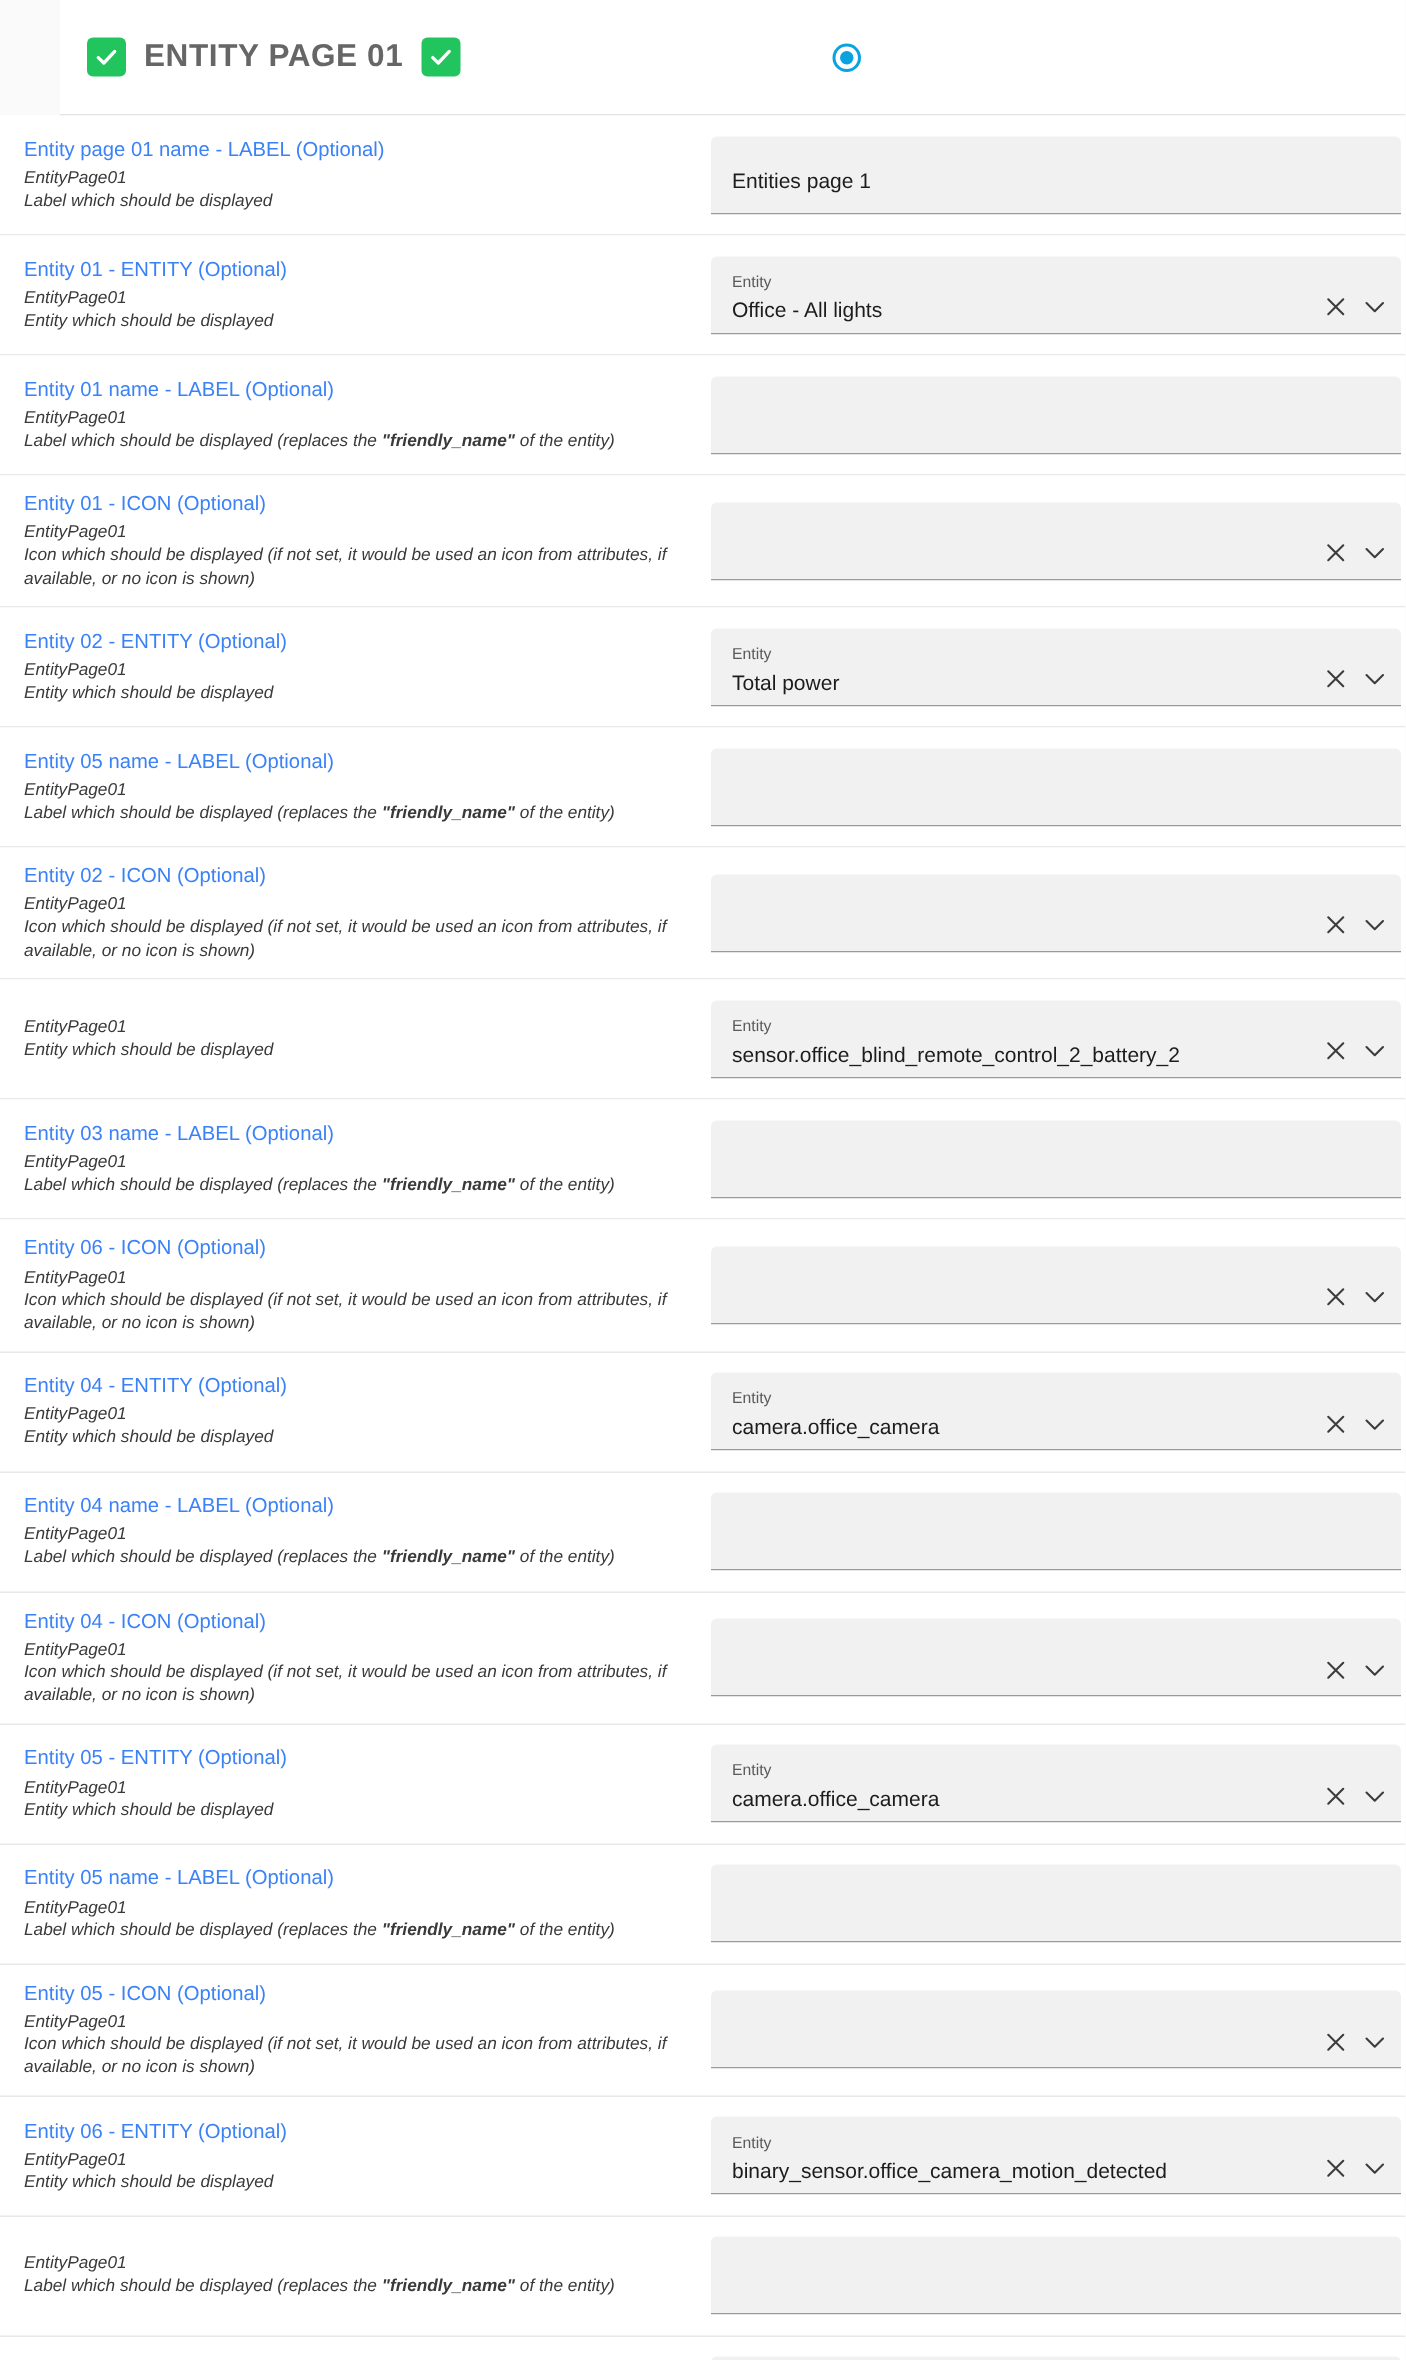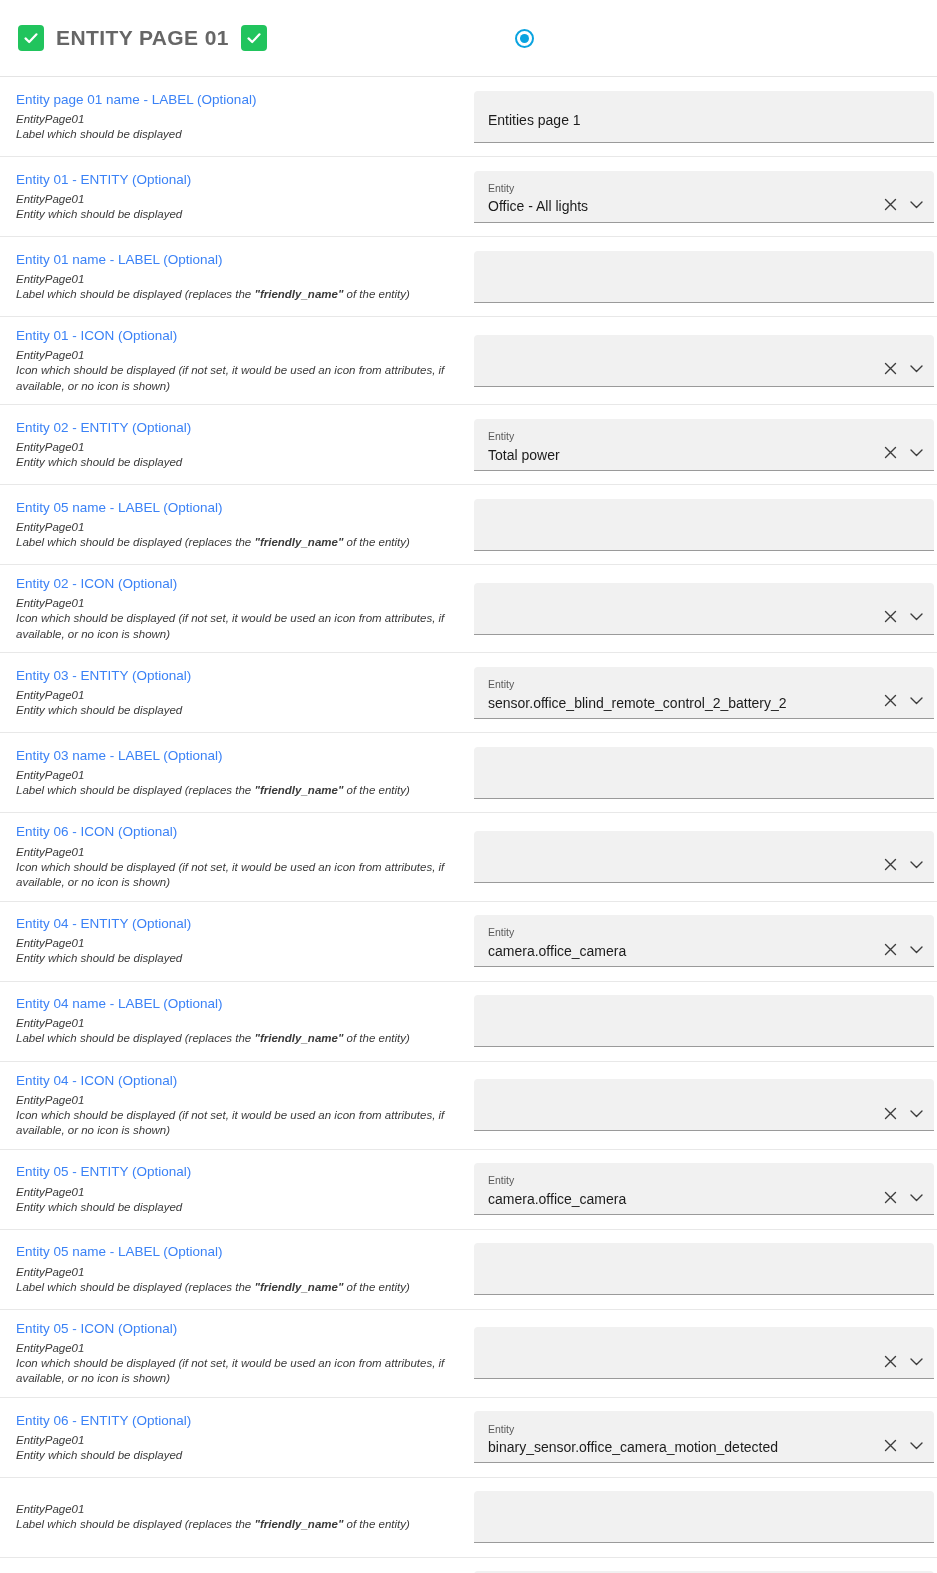--- a/index.html
+++ b/index.html
@@ -17,20 +17,21 @@
   }
 
   
   .header {
     height: 77px;
     background: #ffffff;
     border-bottom: 1px solid #e4e4e4;
     display: flex;
     align-items: center;
     padding: 0 18px;
+    margin-left: 40px;
   }
   .chk {
     width: 26px;
     height: 26px;
     border-radius: 4px;
     background: #21c45d;
     display: inline-flex;
     align-items: center;
     justify-content: center;
     flex: 0 0 auto;
@@ -329,21 +330,20 @@
                 <svg width="13" height="9" viewBox="0 0 13 9">
                   <path d="M1 2 L6.5 7.5 L12 2" fill="none" stroke="currentColor" stroke-width="1.4" stroke-linecap="round" stroke-linejoin="round"></path>
                 </svg>
               </span>
             </div>
           </div>
         </div>
       </div>
       <div class="row">
         <div class="row-left">
-          <div class="lbl-title">Entity 03 - ENTITY (Optional)</div>
           <div class="lbl-key">EntityPage01</div>
           <div class="lbl-desc">Entity which should be displayed</div>
         </div>
         <div class="row-right">
           <div class="field with-actions">
             <div class="field-inner">
               <div class="field-float">Entity</div>
               <div class="field-value">sensor.office_blind_remote_control_2_battery_2</div>
             </div>
             <div class="field-actions">

